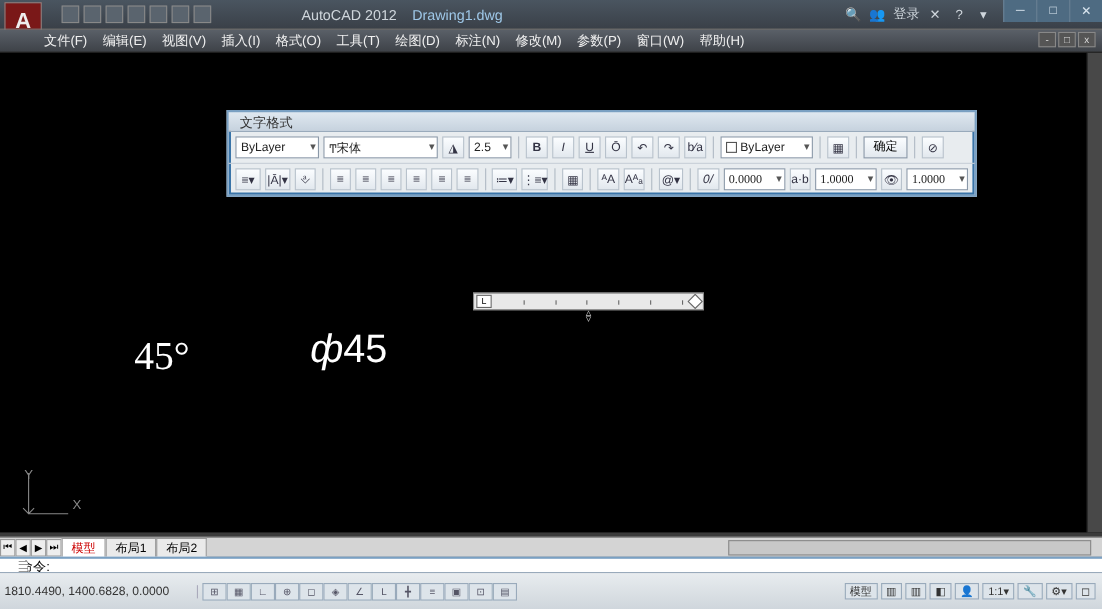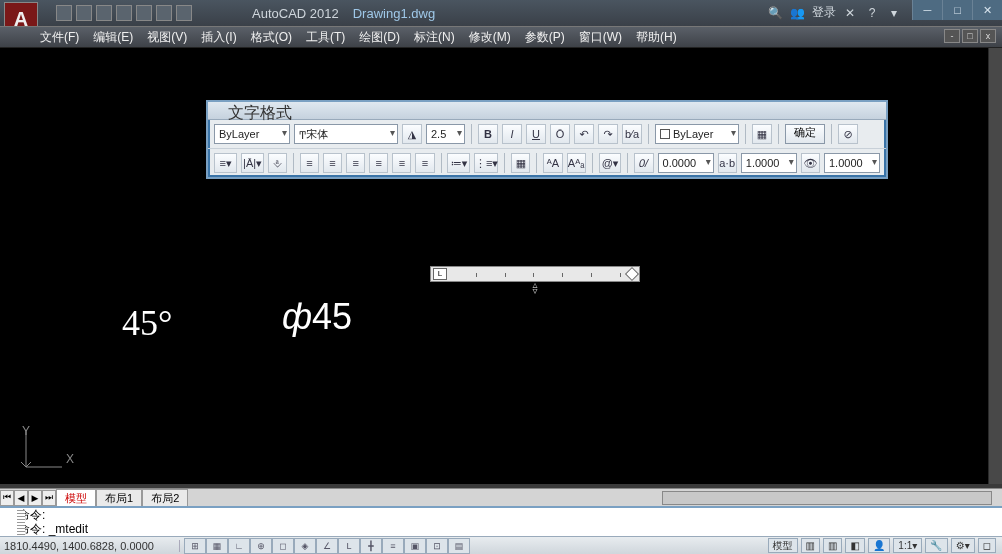--- a/index.html
+++ b/index.html
@@ -3,21 +3,21 @@
 <meta charset="utf-8">
 <style>
 * { margin:0; padding:0; box-sizing:border-box; font-family:"Microsoft YaHei",SimSun,sans-serif; }
 body { background:#3a3a3a; width:1002px; height:554px; overflow:hidden; position:relative; }
 
 
 .titlebar { height:26px; background:linear-gradient(#4a5560,#3a4048); display:flex; align-items:center; position:relative; }
 .app-icon { width:34px; height:34px; background:#7a1818; border:1px solid #888; margin:0 8px 0 4px; position:relative; top:6px; display:flex; align-items:center; justify-content:center; color:#eee; font-weight:bold; font-size:20px; }
 .title-qat { display:flex; gap:4px; margin-left:10px; }
 .title-qat span { width:16px; height:16px; background:#5a646e; border:1px solid #888; }
-.title-text { margin-left:60px; color:#cfd6dc; font-size:13px; display:flex; gap:14px; }
+.title-text { margin-left:82px; color:#cfd6dc; font-size:13px; display:flex; gap:14px; }
 .title-text .doc { color:#9fc8e8; }
 .search-box { position:absolute; left:528px; top:4px; width:130px; height:18px; background:#fff; border:1px solid #888; font-size:11px; color:#888; padding:0 3px; font-style:italic; }
 .title-icons { position:absolute; right:100px; top:4px; display:flex; gap:6px; align-items:center; color:#cfd6dc; font-size:12px; }
 .title-icons span.ic { width:16px; height:16px; display:flex; align-items:center; justify-content:center; color:#cfd6dc; font-size:12px; }
 .winbtns { position:absolute; right:0; top:0; display:flex; }
 .winbtns div { width:30px; height:20px; background:#4e6b82; border-left:1px solid #6a8296; color:#d8e4ee; display:flex; align-items:center; justify-content:center; font-size:11px; }
 .winbtns .close { background:#4e6b82; }
 
 
 .menubar { height:22px; background:linear-gradient(#5a6068,#3e4248); display:flex; align-items:center; padding-left:40px; gap:14px; color:#f0f0f0; font-size:12px; border-top:1px solid #777; border-bottom:1px solid #222; position:relative; }
@@ -43,30 +43,30 @@
 .mtext-ruler { height:16px; background:#e8e8e8; border:1px solid #888; position:relative; display:flex; align-items:center; }
 .mtext-ruler .tab { width:14px; height:12px; background:#fff; border:1px solid #666; font-size:8px; text-align:center; margin-left:2px; }
 .mtext-ruler .ticks { flex:1; height:100%; position:relative; }
 .mtext-ruler .ticks i { position:absolute; top:6px; width:1px; height:4px; background:#666; }
 .mtext-ruler .rhomb { position:absolute; right:2px; top:2px; width:10px; height:10px; border:1px solid #666; transform:rotate(45deg); background:#fff; }
 .mtext-body { min-height:44px; border:1px dashed #8a8a8a; background:rgba(0,0,0,0); padding:2px 6px; color:#fff; font-family:"Times New Roman",serif; font-size:34px; }
 .mtext-handle { width:12px; margin:0 auto; color:#bbb; font-size:10px; text-align:center; line-height:6px; }
 
 
 .fmt-panel { position:absolute; left:206px; top:100px; width:682px; background:#e8ecef; border:2px solid #7aa0c2; box-shadow:0 0 0 2px #3a74a8 inset; }
-.fmt-title { height:18px; background:linear-gradient(#dfe8f0,#c6d2de); font-size:16px; padding:1px 20px; color:#333; border-bottom:1px solid #9ab; }
+.fmt-title { height:18px; background:linear-gradient(#dfe8f0,#c6d2de); font-size:12px; padding:1px 10px; color:#333; border-bottom:1px solid #9ab; }
 .fmt-row { display:flex; align-items:center; padding:4px 6px; gap:4px; border-bottom:1px solid #c8d0d8; flex-wrap:nowrap; }
 .fmt-row:last-child { border-bottom:none; }
 .dd { height:20px; background:#fff; border:1px solid #8a98a8; font-size:11px; display:flex; align-items:center; padding:0 14px 0 4px; position:relative; color:#222; }
 .dd::after { content:"▾"; position:absolute; right:2px; top:2px; font-size:10px; color:#555; }
 .dd.style { width:76px; }
 .dd.font { width:104px; }
 .dd.size { width:39px; }
 .dd.layer { width:84px;text-align:right; }
-.dd.num { width:58px; }
+.dd.num { width:58px;font-family:Liberation Serif, serif; }
 .tb-btn { width:20px; height:20px; border:1px solid #b8c2cc; background:linear-gradient(#fbfdff,#e2e8ee); display:flex; align-items:center; justify-content:center; font-size:11px; color:#334; cursor:default; }
 .tb-btn.wd { width:24px; }
 .sep { width:1px; height:20px; background:#b0bac4; margin:0 2px; }
 .ok-btn { height:20px; padding:0 8px; border:1px solid #8a98a8; background:linear-gradient(#fbfdff,#e2e8ee); font-size:11px; }
 .layer-sw { width:10px; height:10px; border:1px solid #555; background:#fff; margin-right:3px; }
 .slant { transform:skewX(-12deg); display:inline-block; }
 
 
 .layout-tabs { position:absolute; left:0; right:0; bottom:48px; height:18px; background:#d4d4d4; display:flex; align-items:center; font-size:11px; border-top:1px solid #888; }
 .layout-tabs .arrows { display:flex; }
@@ -74,21 +74,21 @@
 .layout-tabs .tab { padding:1px 8px; background:#eaeaea; border:1px solid #999; border-bottom:none; }
 .layout-tabs .tab.active { background:#fff; color:#c00; }
 .layout-tabs .slider { position:absolute; right:10px; width:330px; height:14px; background:#c8c8c8; border:1px solid #888; }
 
 
 .cmd { position:absolute; left:0; right:0; bottom:18px; height:30px; background:#fff; border-top:2px solid #7aa0c2; font-size:12px; font-family:SimSun,monospace; padding:0 4px; line-height:14px; }
 .cmd-grip { position:absolute; left:3px; top:2px; width:8px; height:26px; background:repeating-linear-gradient(#999,#999 1px,#fff 1px,#fff 3px); }
 .cmd div { margin-left:14px; }
 
 
-.status { position:absolute; left:0; right:0; bottom:0; height:18px; background:linear-gradient(#e8ecef,#cfd6dc); border-top:1px solid #9ab; display:flex; align-items:center; font-size:11px; color:#333; }
+.status { position:absolute; left:0; right:0; bottom:0; height:34px; background:linear-gradient(#e8ecef,#cfd6dc); border-top:1px solid #9ab; display:flex; align-items:center; font-size:11px; color:#333; }
 .status .coords { width:180px; padding-left:4px; border-right:1px solid #aab; }
 .status .btns { display:flex; margin-left:4px; gap:0; }
 .status .btns div { width:22px; height:16px; border:1px solid #9ab; background:#dde4ea; display:flex; align-items:center; justify-content:center; font-size:9px; color:#556; }
 .status .right { position:absolute; right:6px; display:flex; gap:3px; align-items:center; }
 .status .right div { height:15px; padding:0 4px; border:1px solid #9ab; background:#dde4ea; font-size:10px; display:flex; align-items:center; }
 </style>
 </head>
 <body>
 
 <div class="titlebar">

